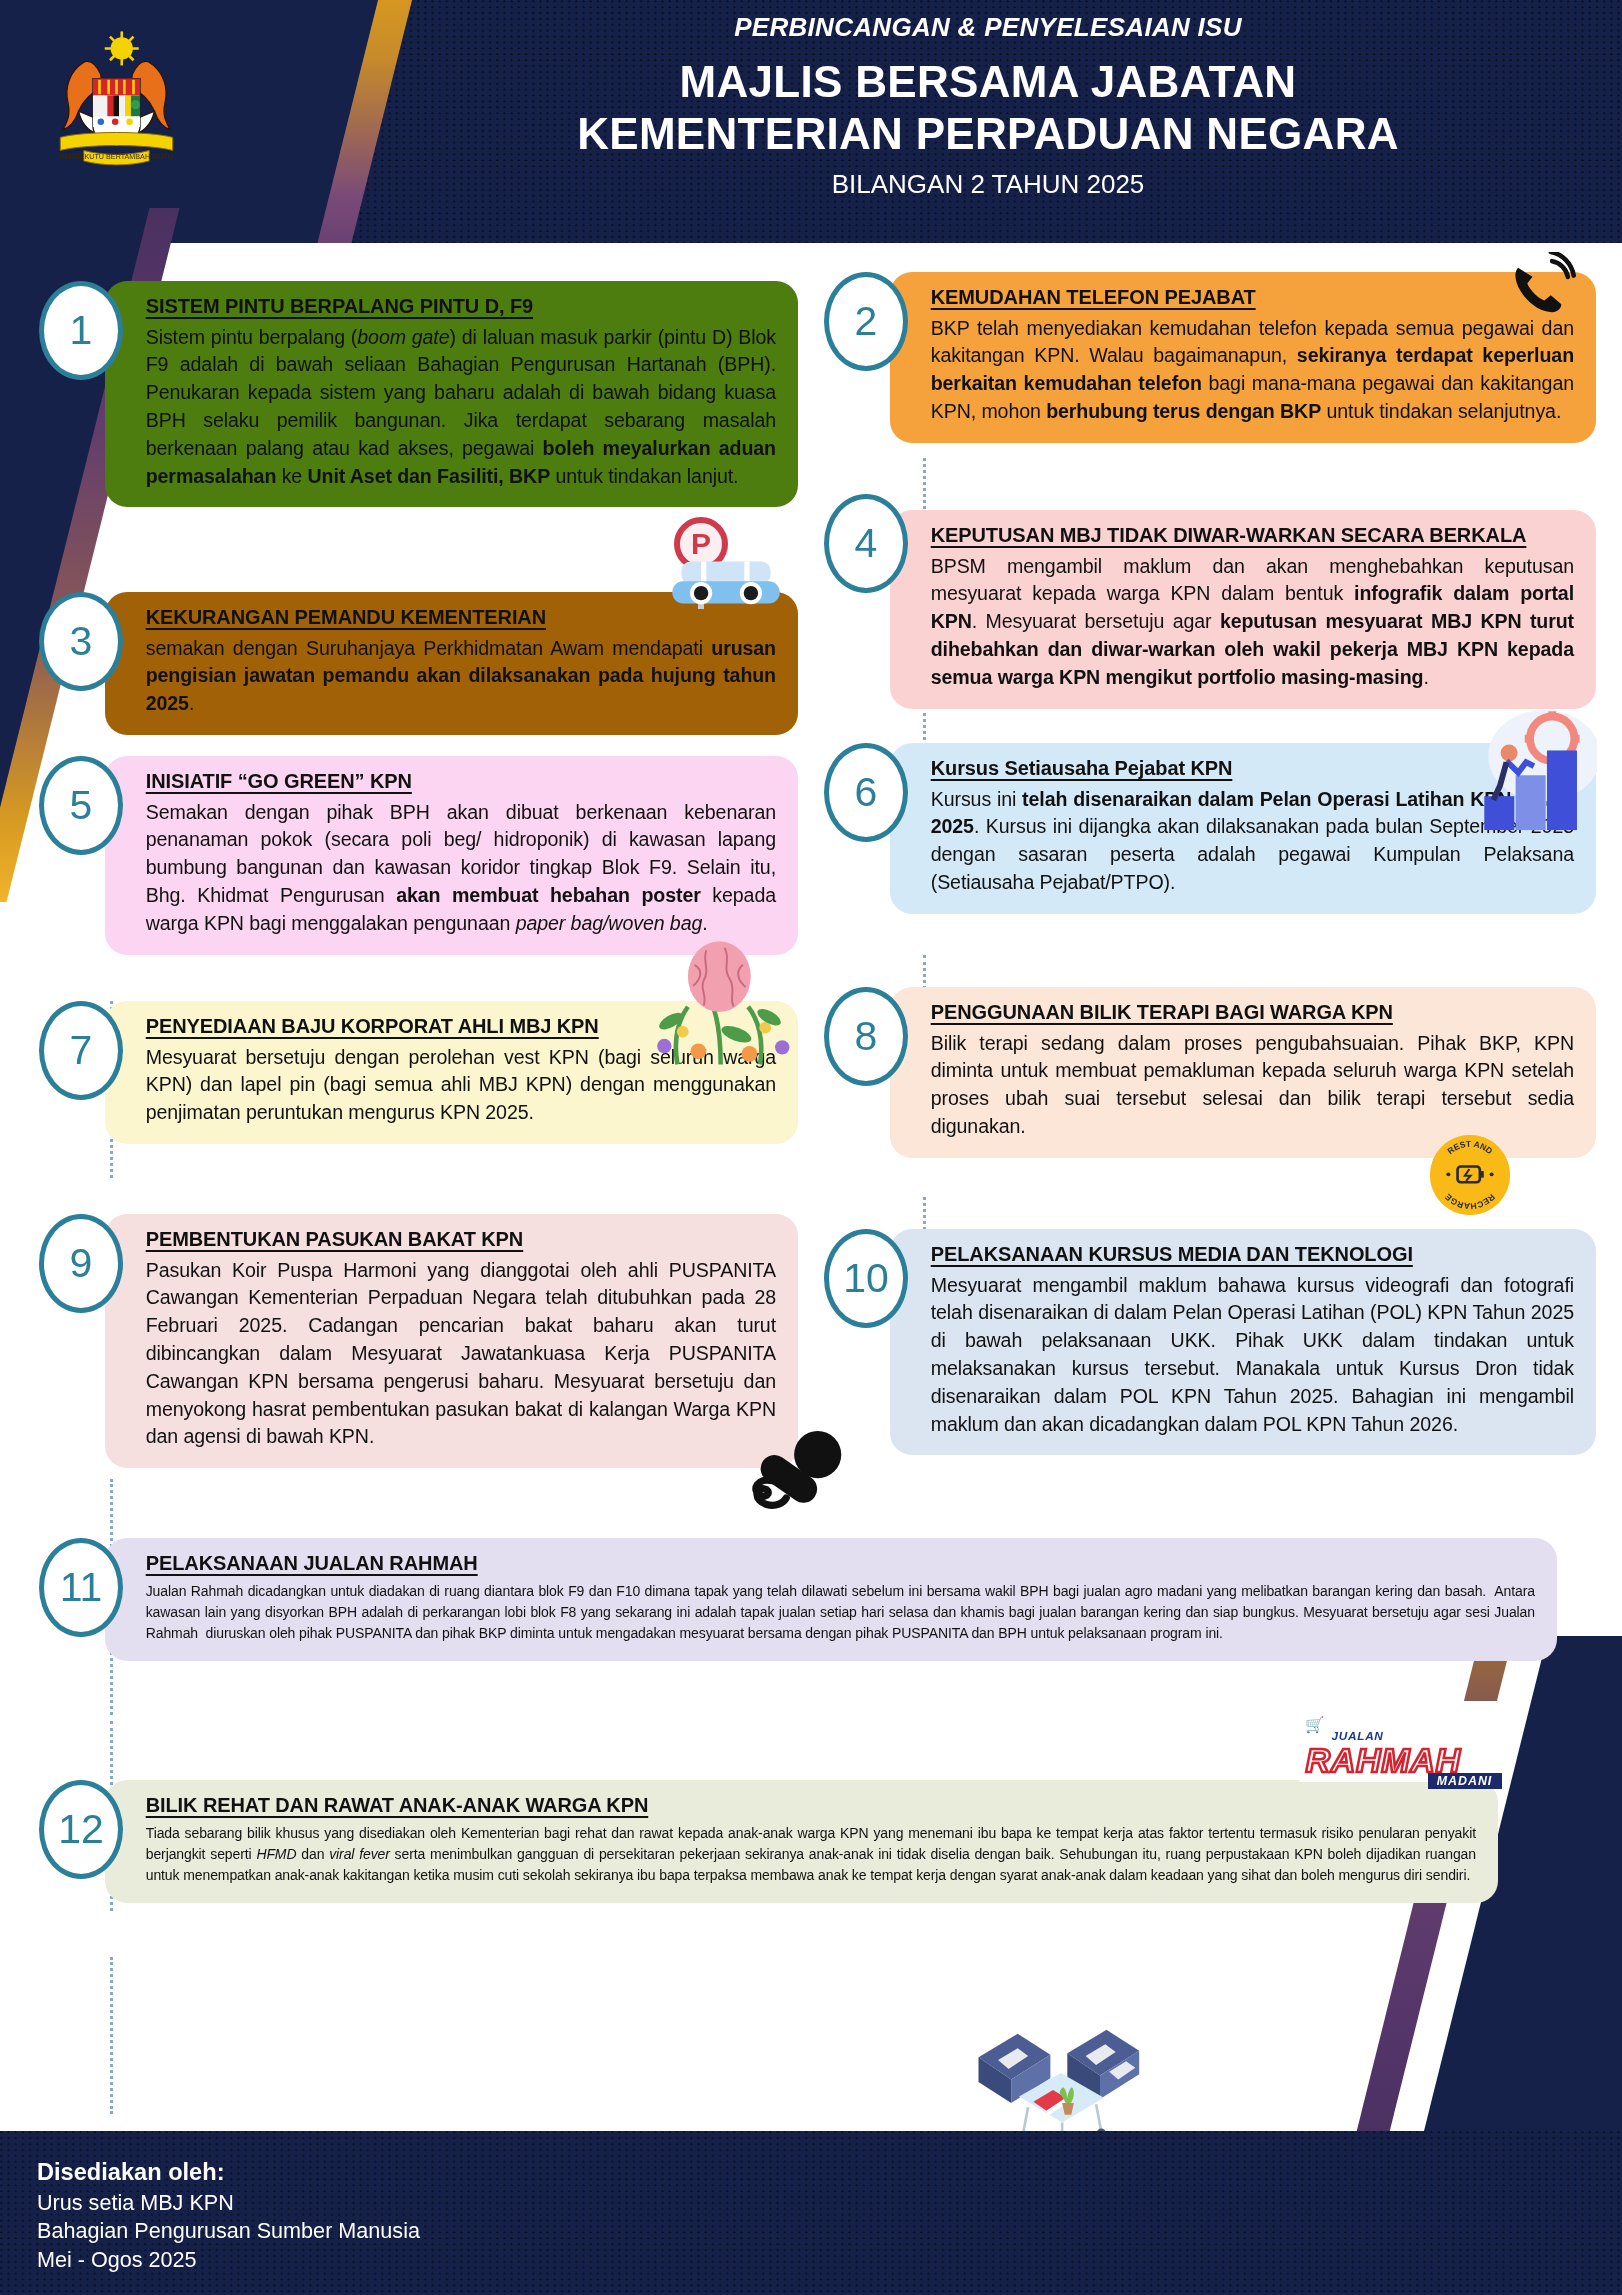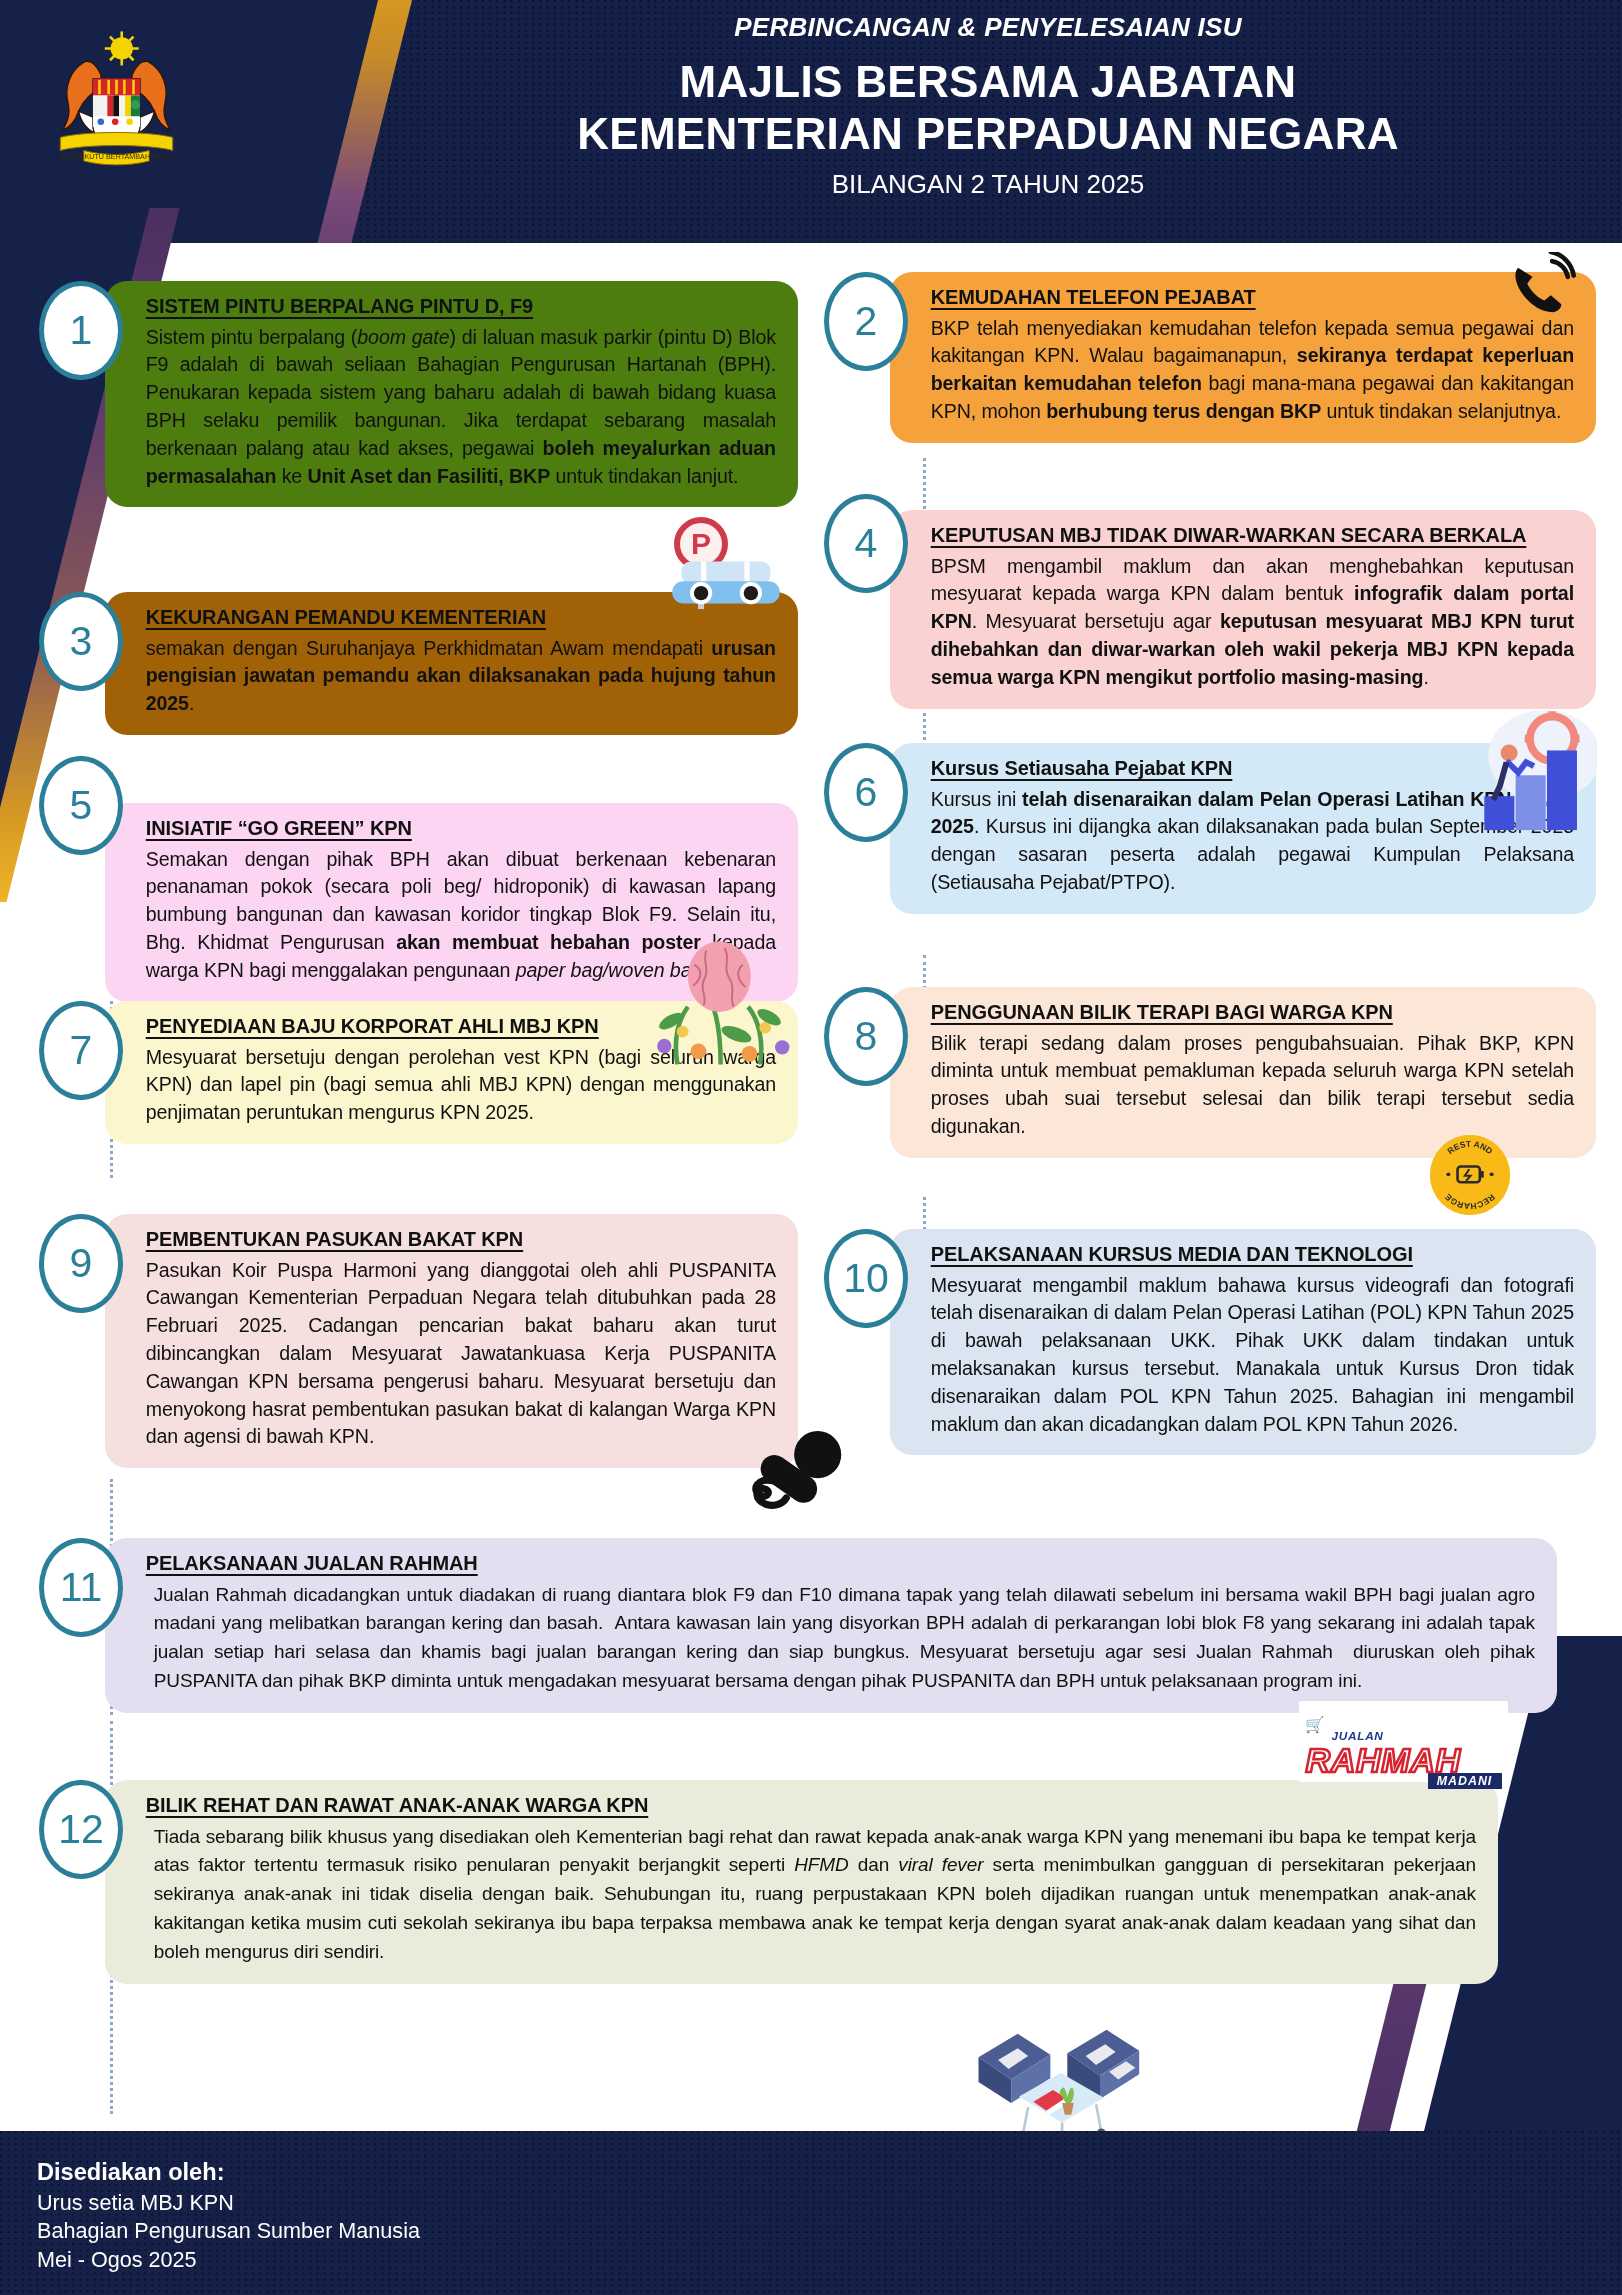--- a/index.html
+++ b/index.html
@@ -99,21 +99,21 @@
     text-decoration-thickness:2px;
     margin-bottom:5.2px; letter-spacing:-0.1px;
   }
   .card p {
     font-size:19.6px; line-height:1.42; color:#111;
     text-align:justify; letter-spacing:-0.1px;
   }
   .card p b { font-weight:bold; }
   .card p i { font-style:italic; }
 
-  .card.wide p { font-size:19px; line-height:1.52;margin-left:8px; }
+  .card.wide p { font-size:14px; line-height:1.52; }
 
   
   .dotline {
     position:absolute; width:0; border-left:3.3px dotted #8aa6c8; z-index:3;
   }
 
   
   .icon-art { position:absolute; z-index:20; pointer-events:none; }
 
   
@@ -337,21 +337,21 @@
     <g>
       <circle cx="96" cy="66" r="13" fill="#e88a6a"></circle>
       <path d="M92 78 L110 96 L122 80 L134 86" stroke="#3f4fd8" stroke-width="9" fill="none"></path>
       <path d="M92 80 L82 116 L72 138" stroke="#2b2f66" stroke-width="9" fill="none"></path>
     </g>
   </svg>
 </div>
 
 <div class="item" style="left:39px; top:756px; width:759px;">
   <div class="badge">5</div>
-  <div class="card" style="background:#fcd5f2;margin-top:47px;">
+  <div class="card" style="background:#fcd5f2;">
     <h3>INISIATIF “GO GREEN” KPN</h3>
     <p>Semakan dengan pihak BPH akan dibuat berkenaan kebenaran penanaman pokok (secara poli beg/ hidroponik) di kawasan lapang bumbung bangunan dan kawasan koridor tingkap Blok F9. Selain itu, Bhg. Khidmat Pengurusan <b>akan membuat hebahan poster</b> kepada warga KPN bagi menggalakan pengunaan <i>paper bag/woven bag</i>.</p>
   </div>
 </div>
 
 <div class="item" style="left:824px; top:743px; width:772px;">
   <div class="badge">6</div>
   <div class="card" style="background:#d4e9f7;">
     <h3>Kursus Setiausaha Pejabat KPN</h3>
     <p>Kursus ini <b>telah disenaraikan dalam Pelan Operasi Latihan KPN Tahun 2025</b>. Kursus ini dijangka akan dilaksanakan pada bulan September 2025 dengan sasaran peserta adalah pegawai Kumpulan Pelaksana (Setiausaha Pejabat/PTPO).</p>

